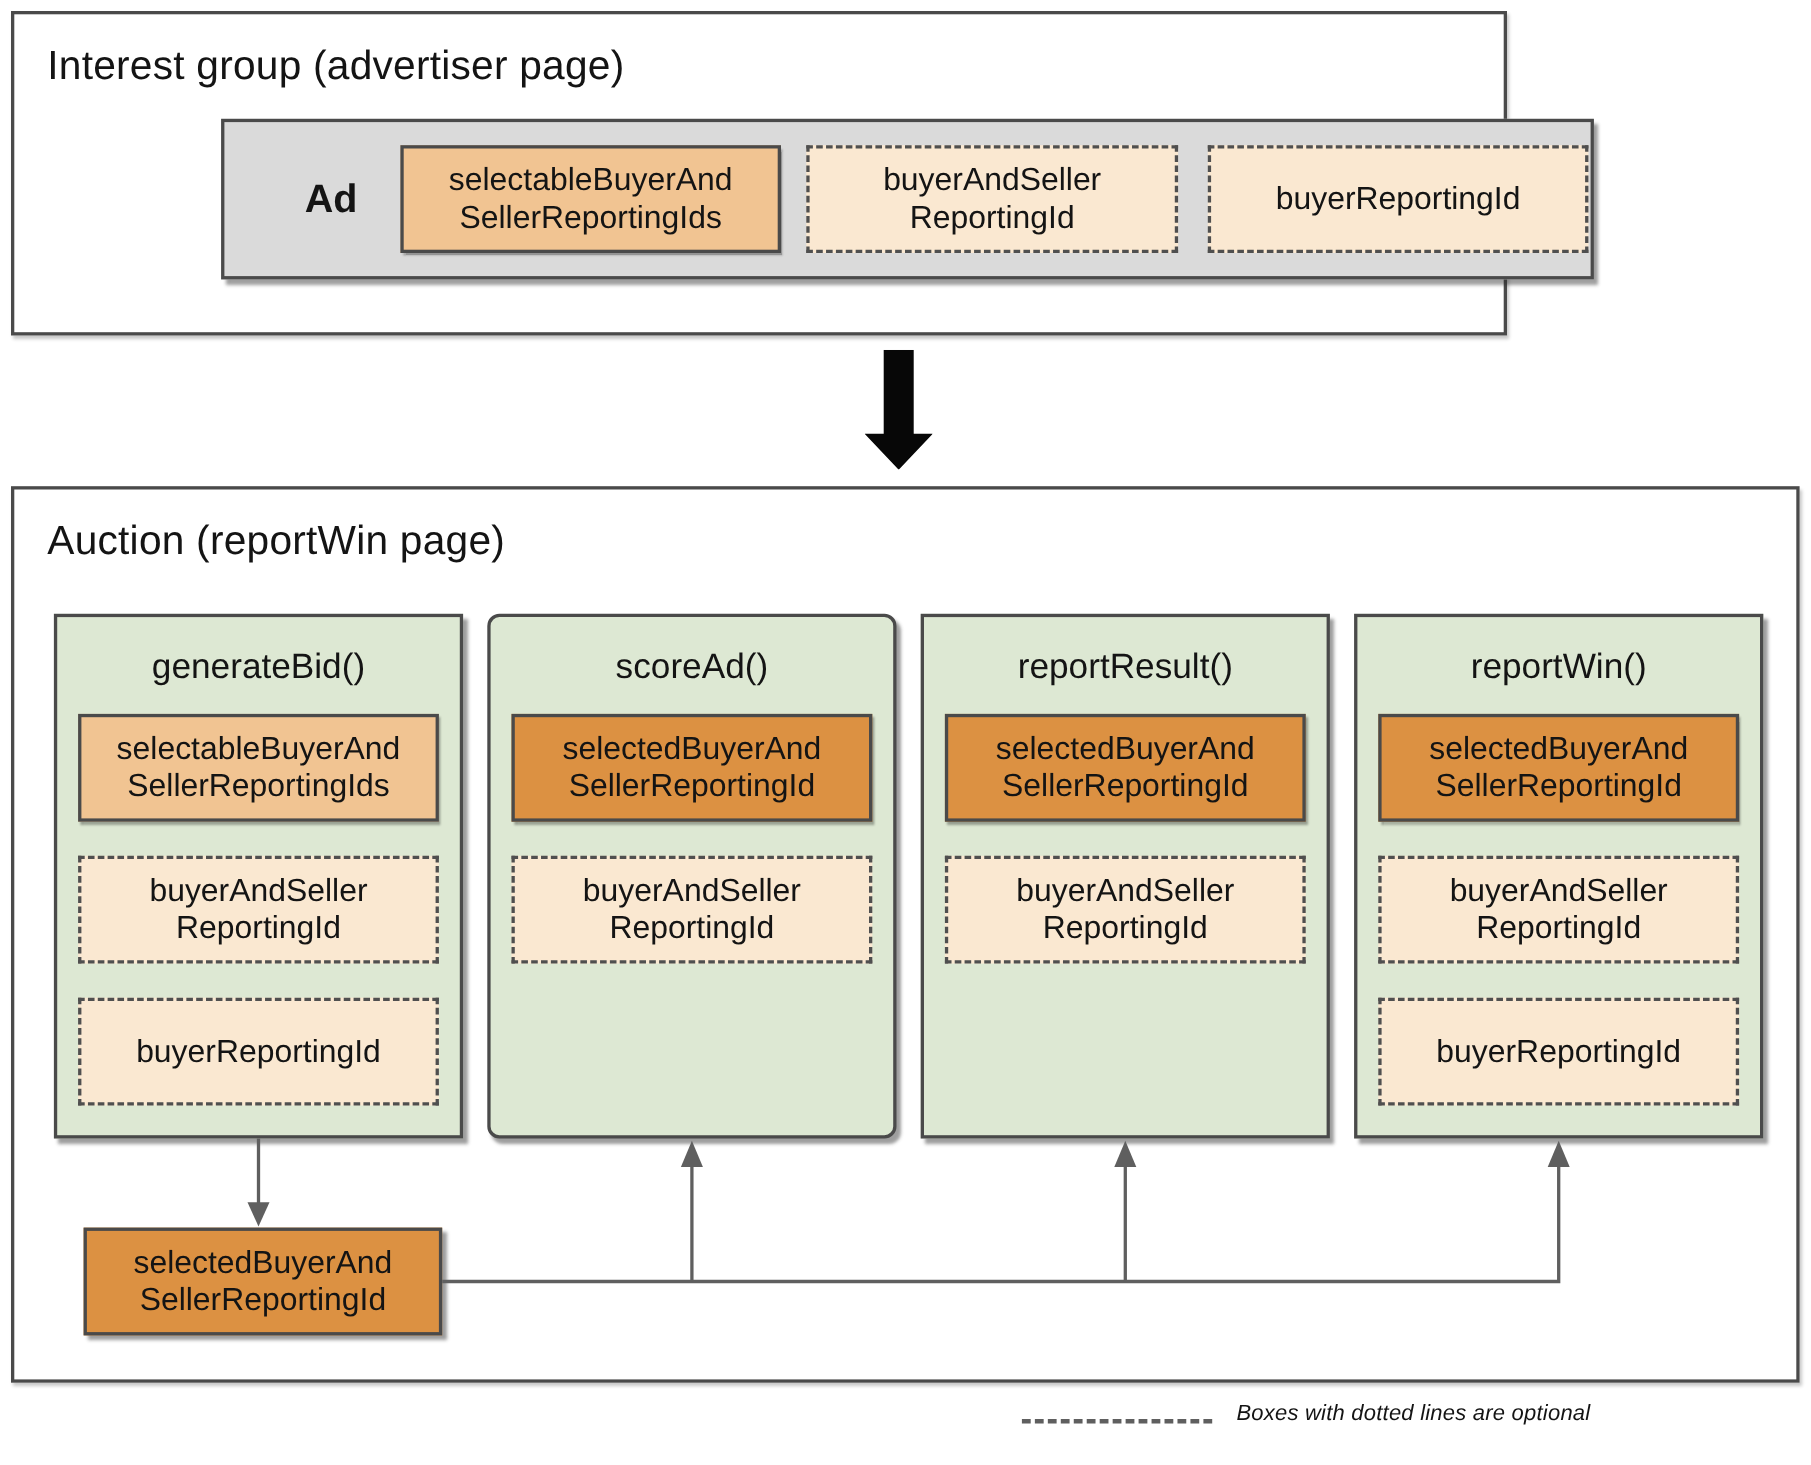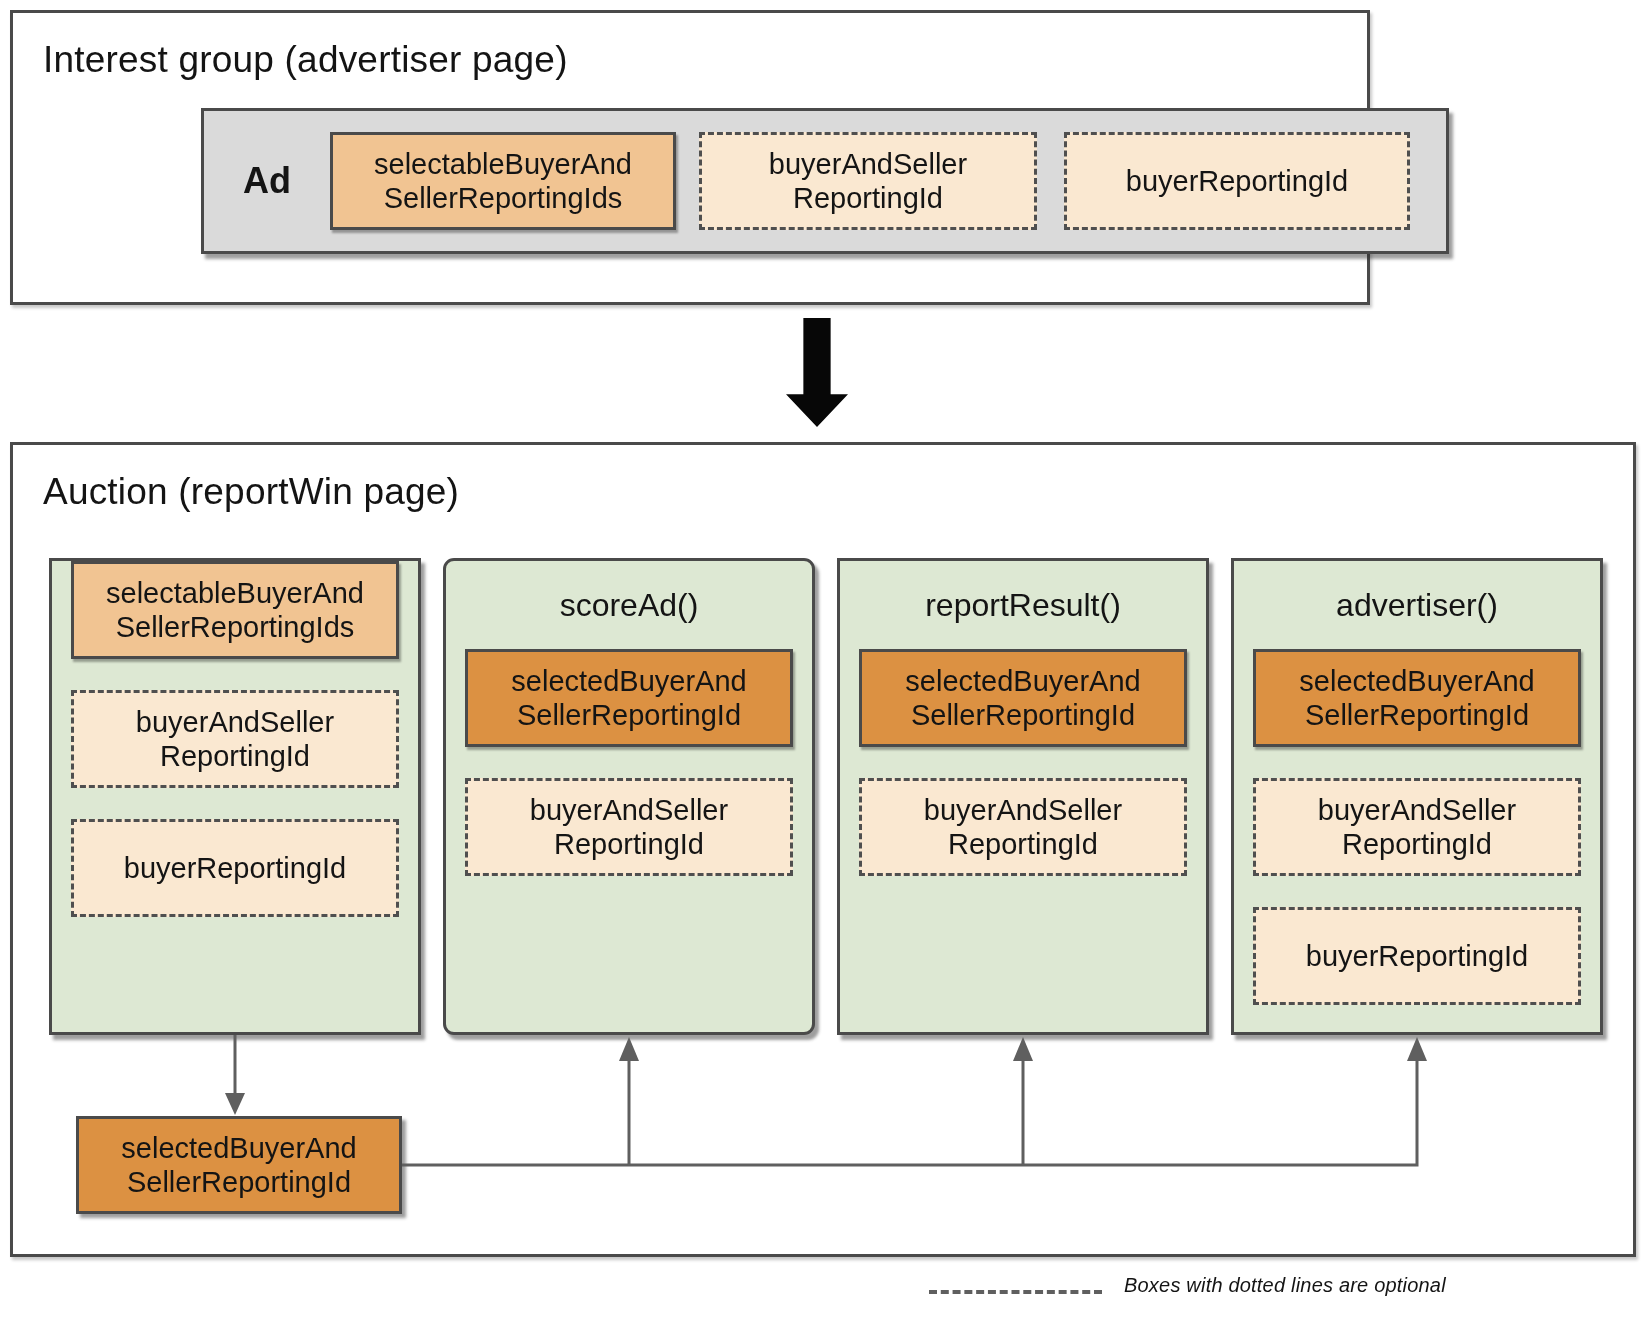--- a/index.html
+++ b/index.html
@@ -15,21 +15,21 @@
   .section-title{
     position:absolute;left:30px;top:26px;font-size:37px;letter-spacing:0.2px;
   }
   
   .ad-box{
     position:absolute;left:188px;top:95px;width:1248px;height:146px;
     background:var(--gray-ad,#dadada);border:3px solid var(--border,#4a4a4a);
     box-shadow:4px 5px 3px rgba(40,40,40,0.45);box-sizing:border-box;
     display:flex;align-items:center;
   }
-  .ad-label{width:126px;text-align:center;font-weight:bold;font-size:36px;flex:0 0 auto;}
+  .ad-label{width:126px;text-align:center;font-weight:bold;font-size:36px;flex:0 0 auto;margin-left:34px;}
   .databox{
     box-sizing:border-box;display:flex;align-items:center;justify-content:center;
     text-align:center;font-size:29px;line-height:1.18;white-space:pre-line;
     height:98px;
   }
   .databox.solid-light{
     background:var(--light-orange,#f1c492);border:3px solid var(--border,#4a4a4a);
     box-shadow:2px 3px 2px rgba(0,0,0,0.32);
   }
   .databox.solid-dark{
@@ -96,20 +96,21 @@
     <div class="databox dashed b3">buyerReportingId</div>
   </div>
 </div>
 
 <div class="big-arrow"></div>
 
 <div class="section" style="left:10px;top:442px;width:1626px;height:815px;">
   <div class="section-title">Auction (reportWin page)</div>
 
   <div class="column col-1">
+    <div class="column-title">generateBid()</div>
     <div class="databox solid-light">selectableBuyerAnd
 SellerReportingIds</div>
     <div class="databox dashed">buyerAndSeller
 ReportingId</div>
     <div class="databox dashed">buyerReportingId</div>
   </div>
 
   <div class="column col-2">
     <div class="column-title">scoreAd()</div>
     <div class="databox solid-dark">selectedBuyerAnd
@@ -120,21 +121,21 @@
 
   <div class="column col-3">
     <div class="column-title">reportResult()</div>
     <div class="databox solid-dark">selectedBuyerAnd
 SellerReportingId</div>
     <div class="databox dashed">buyerAndSeller
 ReportingId</div>
   </div>
 
   <div class="column col-4">
-    <div class="column-title">advertiser()</div>
+    <div class="column-title">reportWin()</div>
     <div class="databox solid-dark">selectedBuyerAnd
 SellerReportingId</div>
     <div class="databox dashed">buyerAndSeller
 ReportingId</div>
     <div class="databox dashed">buyerReportingId</div>
   </div>
 
   <div class="selected-output">selectedBuyerAnd
 SellerReportingId</div>
 

